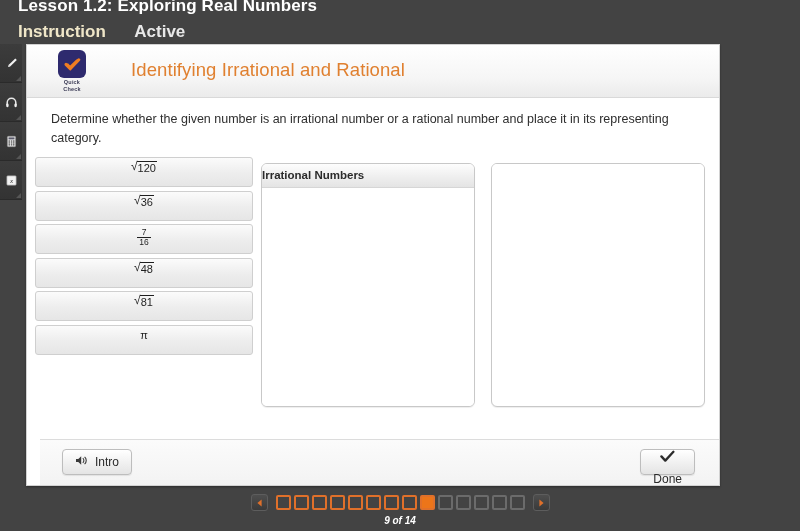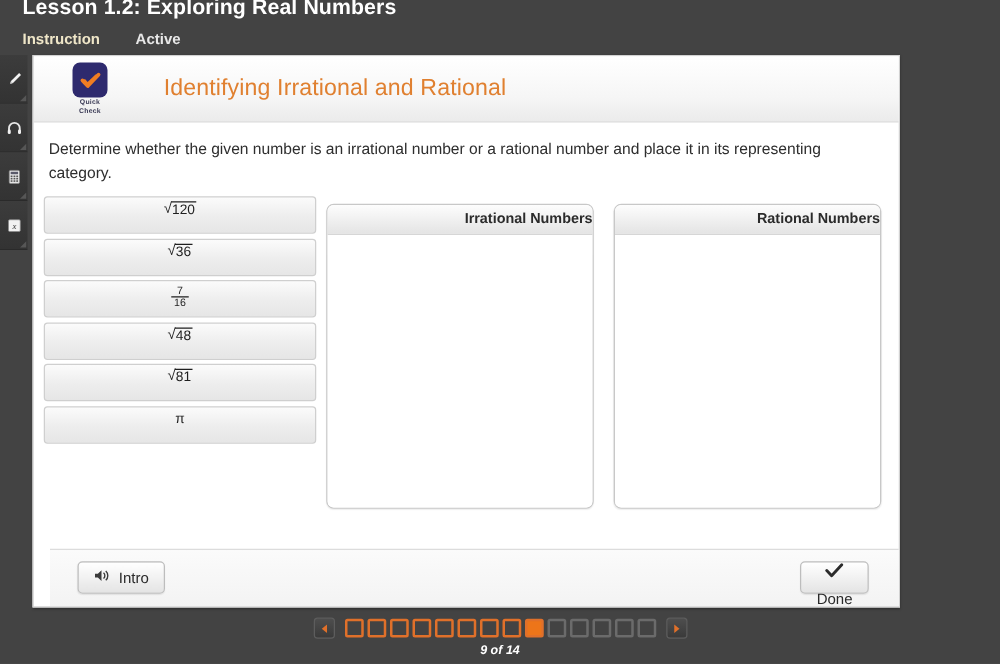--- a/index.html
+++ b/index.html
@@ -13,21 +13,21 @@
   #app { position: relative; width: 800px; height: 531px; background: #434343; }
 
   
   .lesson-title {
     position: absolute; left: 18px; top: -4px;
     font-size: 17px; font-weight: bold; color: #ffffff;
     letter-spacing: .1px; white-space: nowrap;
   }
   .tabbar { position: absolute; left: 18px; top: 22px; height: 16px; }
   .tab {
-    display: inline-block; font-size: 12px; font-weight: bold;
+    display: inline-block; font-size: 17px; font-weight: bold;
     margin-right: 24px; white-space: nowrap;
   }
   .tab-active { color: #efe6c8; }
   .tab-inactive { color: #e8e8e8; }
 
   
   .toolrail { position: absolute; left: 0; top: 44px; width: 22px; }
   .toolbtn {
     position: relative; width: 22px; height: 39px;
     background: linear-gradient(180deg,#3c3c3c 0%, #333333 100%);
@@ -69,21 +69,21 @@
     font-size: 5.5px; font-weight: bold; color: #3a3a55;
     line-height: 6.5px; margin-top: 1px; letter-spacing: .2px;
   }
   .qc-title {
     position: absolute; left: 104px; top: 14px;
     font-size: 18.5px; font-weight: normal; color: #e08030;
     letter-spacing: .1px; white-space: nowrap;
   }
 
   .instruction {
-    margin: 12px 16px 0 12px;
+    margin: 12px 16px 0 24px;
     font-size: 12.5px; color: #2e2e2e; line-height: 19px;
   }
 
   
   .work {
     position: relative; margin-top: 9px; height: 262px;
   }
   .tiles { position: absolute; left: 8px; top: 0; width: 218px; }
   .tile {
     height: 30px; margin-bottom: 3.5px;
@@ -113,21 +113,21 @@
     position: absolute; top: 6px;
     width: 214px; height: 244px;
     background: #ffffff;
     border: 1px solid #c8c8c8; border-radius: 6px;
     box-shadow: 0 1px 1px rgba(0,0,0,.07);
     overflow: hidden;
   }
   #zone-irrational { left: 234px; }
   #zone-rational  { left: 464px; }
   .zone-head {
-    height: 24px; line-height: 23px; text-align: right;
+    height: 24px; line-height: 23px; text-align: left;
     font-size: 11.5px; font-weight: bold; color: #2b2b2b;
     background: linear-gradient(180deg,#fdfdfd 0%, #efefef 55%, #e4e4e4 100%);
     border-bottom: 1px solid #d6d6d6;
   }
   .zone-body { height: 219px; background: #fff; }
 
   
   .panel-foot {
     position: absolute; left: 0; bottom: 0; right: 0; height: 46px;
     background: linear-gradient(180deg,#fbfbfb 0%, #f3f3f3 100%);
@@ -292,21 +292,20 @@
         </div>
 
       </div>
 
       <div class="zone" id="zone-irrational">
         <div class="zone-head">Irrational Numbers</div>
         <div class="zone-body"></div>
       </div>
 
       <div class="zone" id="zone-rational">
-        <div class="zone-head">Rational Numbers</div>
         <div class="zone-body"></div>
       </div>
 
     </div>
 
     <div class="panel-foot">
 
       <div class="btn" id="intro-button">
         <span>
           <svg width="14" height="13" viewBox="0 0 14 13">

